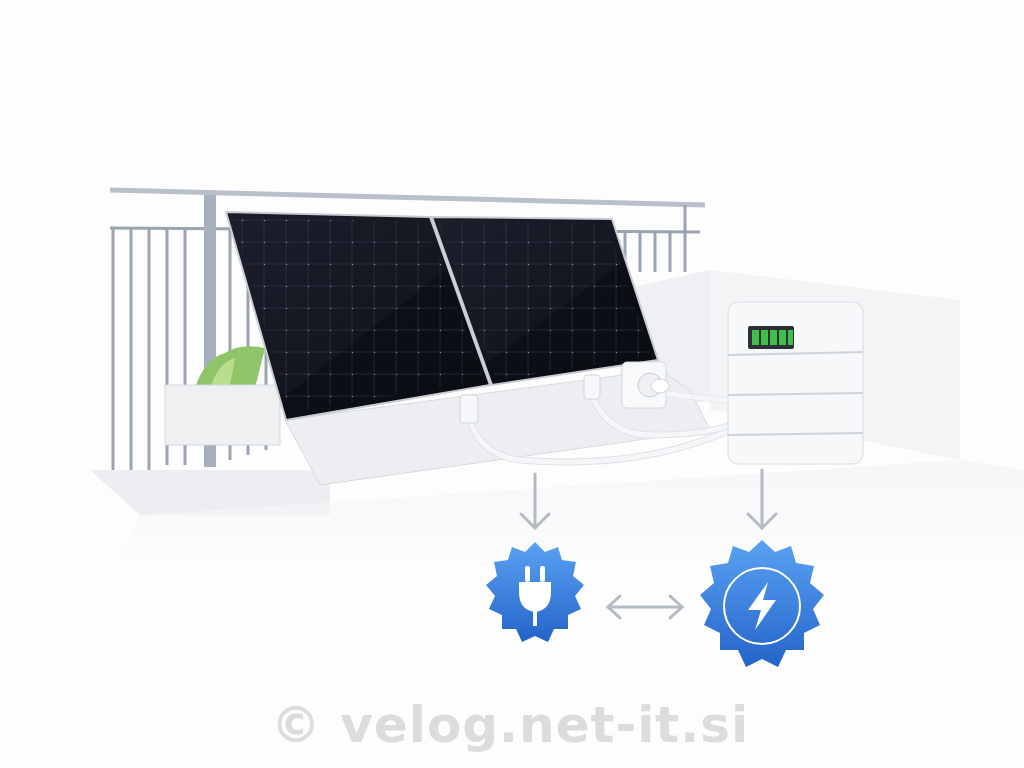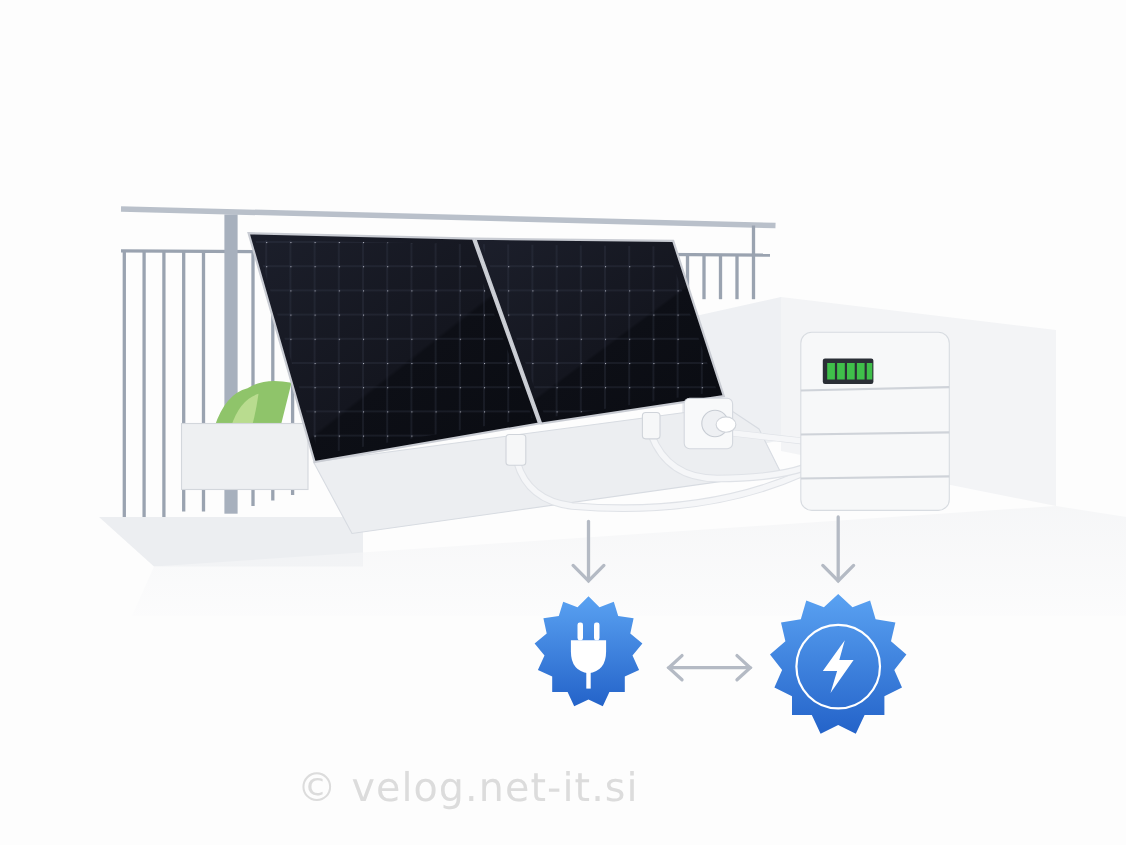--- a/index.html
+++ b/index.html
@@ -1,18 +1,18 @@
 <!DOCTYPE html>
 <html><head>
 <meta charset="utf-8">
 <style>
   html,body{margin:0;padding:0;}
   body{width:1024px;height:768px;overflow:hidden;background:#fdfdfd;position:relative;font-family:"DejaVu Sans",sans-serif;}
   .scene{position:absolute;left:0;top:0;width:1024px;height:768px;}
-  .watermark{position:absolute;left:270px;top:696px;width:480px;text-align:left;font-family:"DejaVu Sans",sans-serif;font-size:36px;font-weight:normal;color:#dcdcdc;letter-spacing:1px;white-space:nowrap;}
+  .watermark{position:absolute;left:270px;top:696px;width:480px;text-align:center;font-family:"DejaVu Sans",sans-serif;font-size:50px;font-weight:bold;color:#dcdcdc;letter-spacing:1px;white-space:nowrap;}
 </style>
 </head>
 <body>
 
 <svg class="scene" viewBox="0 0 1024 768" xmlns="http://www.w3.org/2000/svg">
   <defs>
     <linearGradient id="floorG" x1="0" y1="0" x2="0" y2="1">
       <stop offset="0" stop-color="#f1f2f4"></stop>
         <stop offset="1" stop-color="#fbfbfc"></stop>
     </linearGradient>

